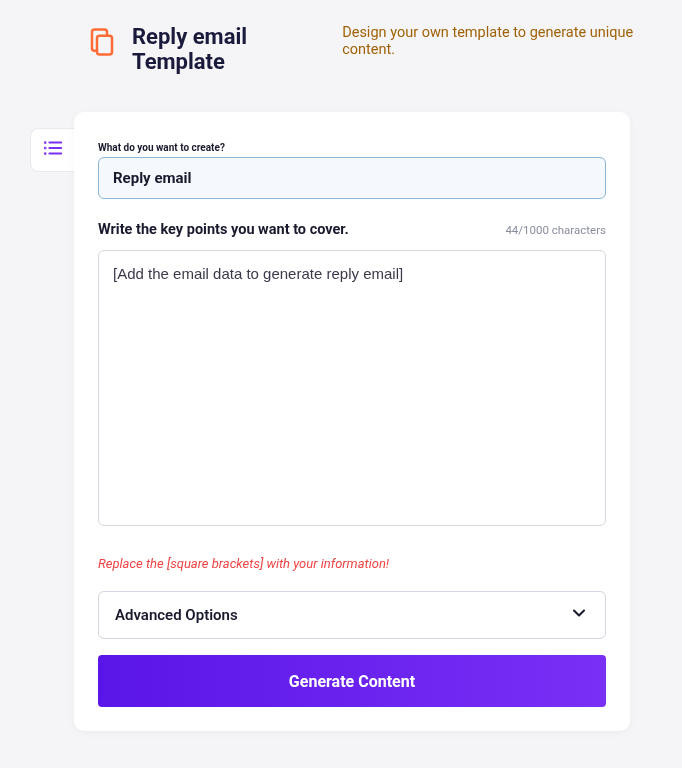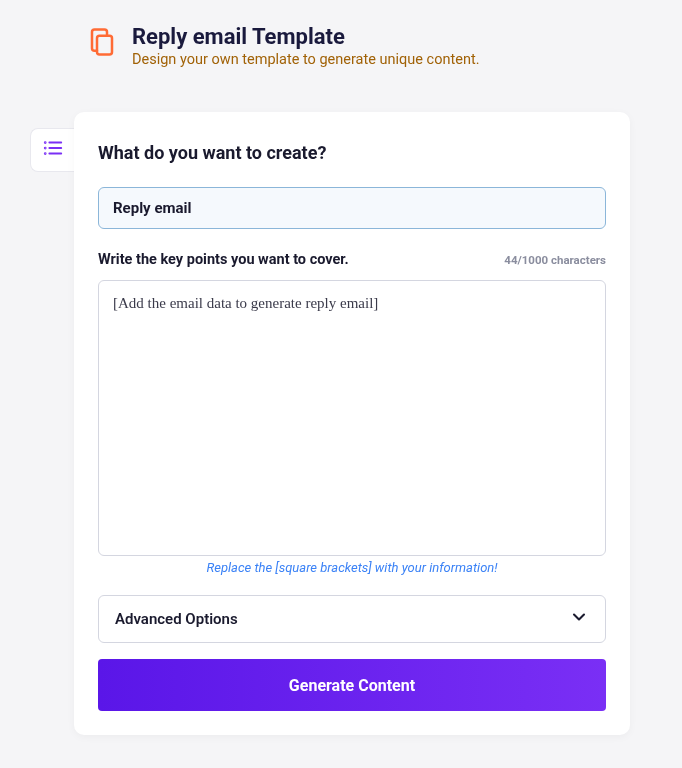--- a/index.html
+++ b/index.html
@@ -24,21 +24,21 @@
       width: 32px;
       height: 32px;
       flex-shrink: 0;
       display: flex;
       align-items: center;
       justify-content: center;
       margin-top: 2px;
     }
     .header-text {
       display: flex;
-      flex-direction: column;
+      flex-direction: row;
       gap: 2px;
     }
     .page-title {
       font-size: 22px;
       font-weight: 700;
       color: #1a1a3d;
     }
     .page-subtitle {
       font-size: 14.5px;
       color: #a16207;
@@ -63,24 +63,24 @@
       position: absolute;
       left: 74px;
       top: 112px;
       width: 556px;
       background: #fff;
       border-radius: 10px;
       box-shadow: 0 2px 8px rgba(0,0,0,0.04);
       padding: 30px 24px 24px 24px;
     }
     .field-label {
-      font-size: 18px;
-      font-weight: 700;
-      color: #1a1a2e;
-      margin-bottom: 24px;
+      font-size: 10px;
+      font-weight: 700;
+      color: #1a1a2e;
+      margin-bottom: 4px;
     }
     .title-input {
       width: 100%;
       height: 42px;
       border: 1px solid #8bb6d9;
       border-radius: 6px;
       background: #f5f9fd;
       padding: 0 14px;
       font-size: 15px;
       font-weight: 700;
@@ -96,41 +96,41 @@
     }
     .keypoints-label {
       font-size: 14.5px;
       font-weight: 700;
       color: #1a1a2e;
       text-align: center;
     }
     .char-count {
       font-size: 11.5px;
       color: #8a8d9e;
-      font-weight: 700;
+      font-weight: 400;
     }
     .keypoints-textarea {
       width: 100%;
       height: 276px;
       border: 1px solid #d4d6e0;
       border-radius: 6px;
       background: #fff;
       padding: 12px 14px;
       font-size: 15px;
       color: #3a3a4a;
-      font-family: Liberation Serif, serif;
+      font-family: Liberation Sans, sans-serif;
       resize: none;
       line-height: 1.4;
     }
     .helper-text {
       font-size: 13px;
       font-style: italic;
-      color: #3b82f6;
-      text-align: center;
-      margin-top: 0;
+      color: #ef4444;
+      text-align: left;
+      margin-top: 26px;
       margin-bottom: 20px;
     }
     .advanced-options {
       width: 100%;
       height: 48px;
       border: 1px solid #d4d6e0;
       border-radius: 6px;
       background: #fff;
       display: flex;
       align-items: center;

